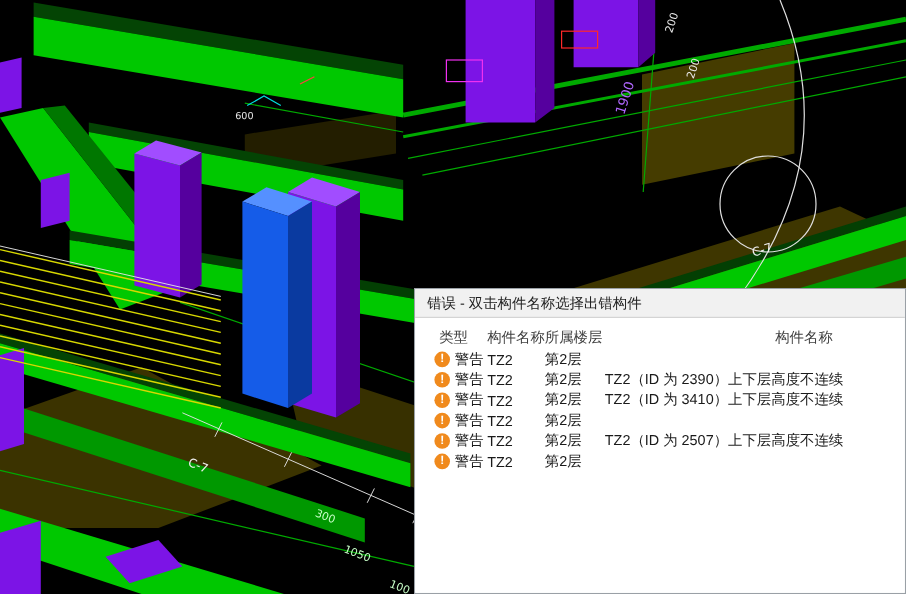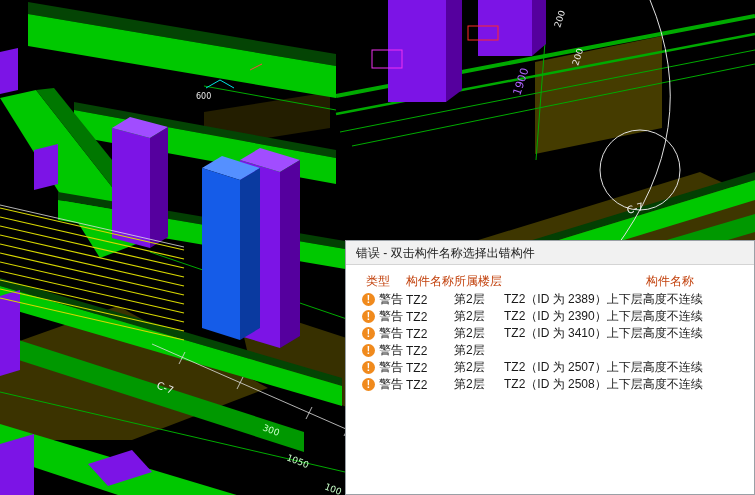--- a/index.html
+++ b/index.html
@@ -7,21 +7,21 @@
   body{position:relative;overflow:hidden;background:#000;font-family:"Liberation Sans","DejaVu Sans",sans-serif}
   #viewport{position:absolute;left:0;top:0;width:755px;height:495px}
   svg text{font-family:"DejaVu Sans","Liberation Sans",sans-serif}
 
   #error-panel{position:absolute;left:345px;top:240px;width:410px;height:255px;background:#fff;
     border:1px solid #9aa0a6;display:flex;flex-direction:column}
   .panel-title{height:24px;line-height:24px;background:#f1f1f1;border-bottom:1px solid #d4d4d4;
     padding-left:10px;font-size:12px;color:#222}
   .tbl{flex:1;overflow:hidden;padding-top:6px;background:#fff}
   .grid{display:grid;grid-template-columns:60px 48px 50px 1fr;align-items:center;font-size:12px;color:#1a1a1a}
-  .grid.header{height:20px;color:#c2410c}
+  .grid.header{height:20px;color:#404040}
   .grid .c{white-space:nowrap;overflow:hidden}
   .header .type{padding-left:20px}
   .header .desc{padding-left:142px}
   .row{height:17px}
   .row .type{padding-left:16px;display:flex;align-items:center;gap:4px}
   .warn-ico{width:13px;height:13px;border-radius:50%;background:#f08a1d;color:#fff;font-size:10px;
     font-weight:bold;display:inline-flex;align-items:center;justify-content:center;flex:0 0 13px;line-height:13px}
 </style>
 </head>
 <body>
@@ -147,21 +147,20 @@
       <div class="c desc">构件名称</div>
     </div>
 
     <div class="grid row">
       <div class="c type">
         <span class="warn-ico">!</span>
         <span>警告</span>
       </div>
       <div class="c name">TZ2</div>
       <div class="c floor">第2层</div>
-      <div class="c desc">TZ2（ID 为 2389）上下层高度不连续</div>
     </div>
 
     <div class="grid row">
       <div class="c type">
         <span class="warn-ico">!</span>
         <span>警告</span>
       </div>
       <div class="c name">TZ2</div>
       <div class="c floor">第2层</div>
       <div class="c desc">TZ2（ID 为 2390）上下层高度不连续</div>
@@ -196,16 +195,15 @@
       <div class="c desc">TZ2（ID 为 2507）上下层高度不连续</div>
     </div>
 
     <div class="grid row">
       <div class="c type">
         <span class="warn-ico">!</span>
         <span>警告</span>
       </div>
       <div class="c name">TZ2</div>
       <div class="c floor">第2层</div>
-      <div class="c desc">TZ2（ID 为 2508）上下层高度不连续</div>
     </div>
   </div>
 </div>
 
 </body></html>

